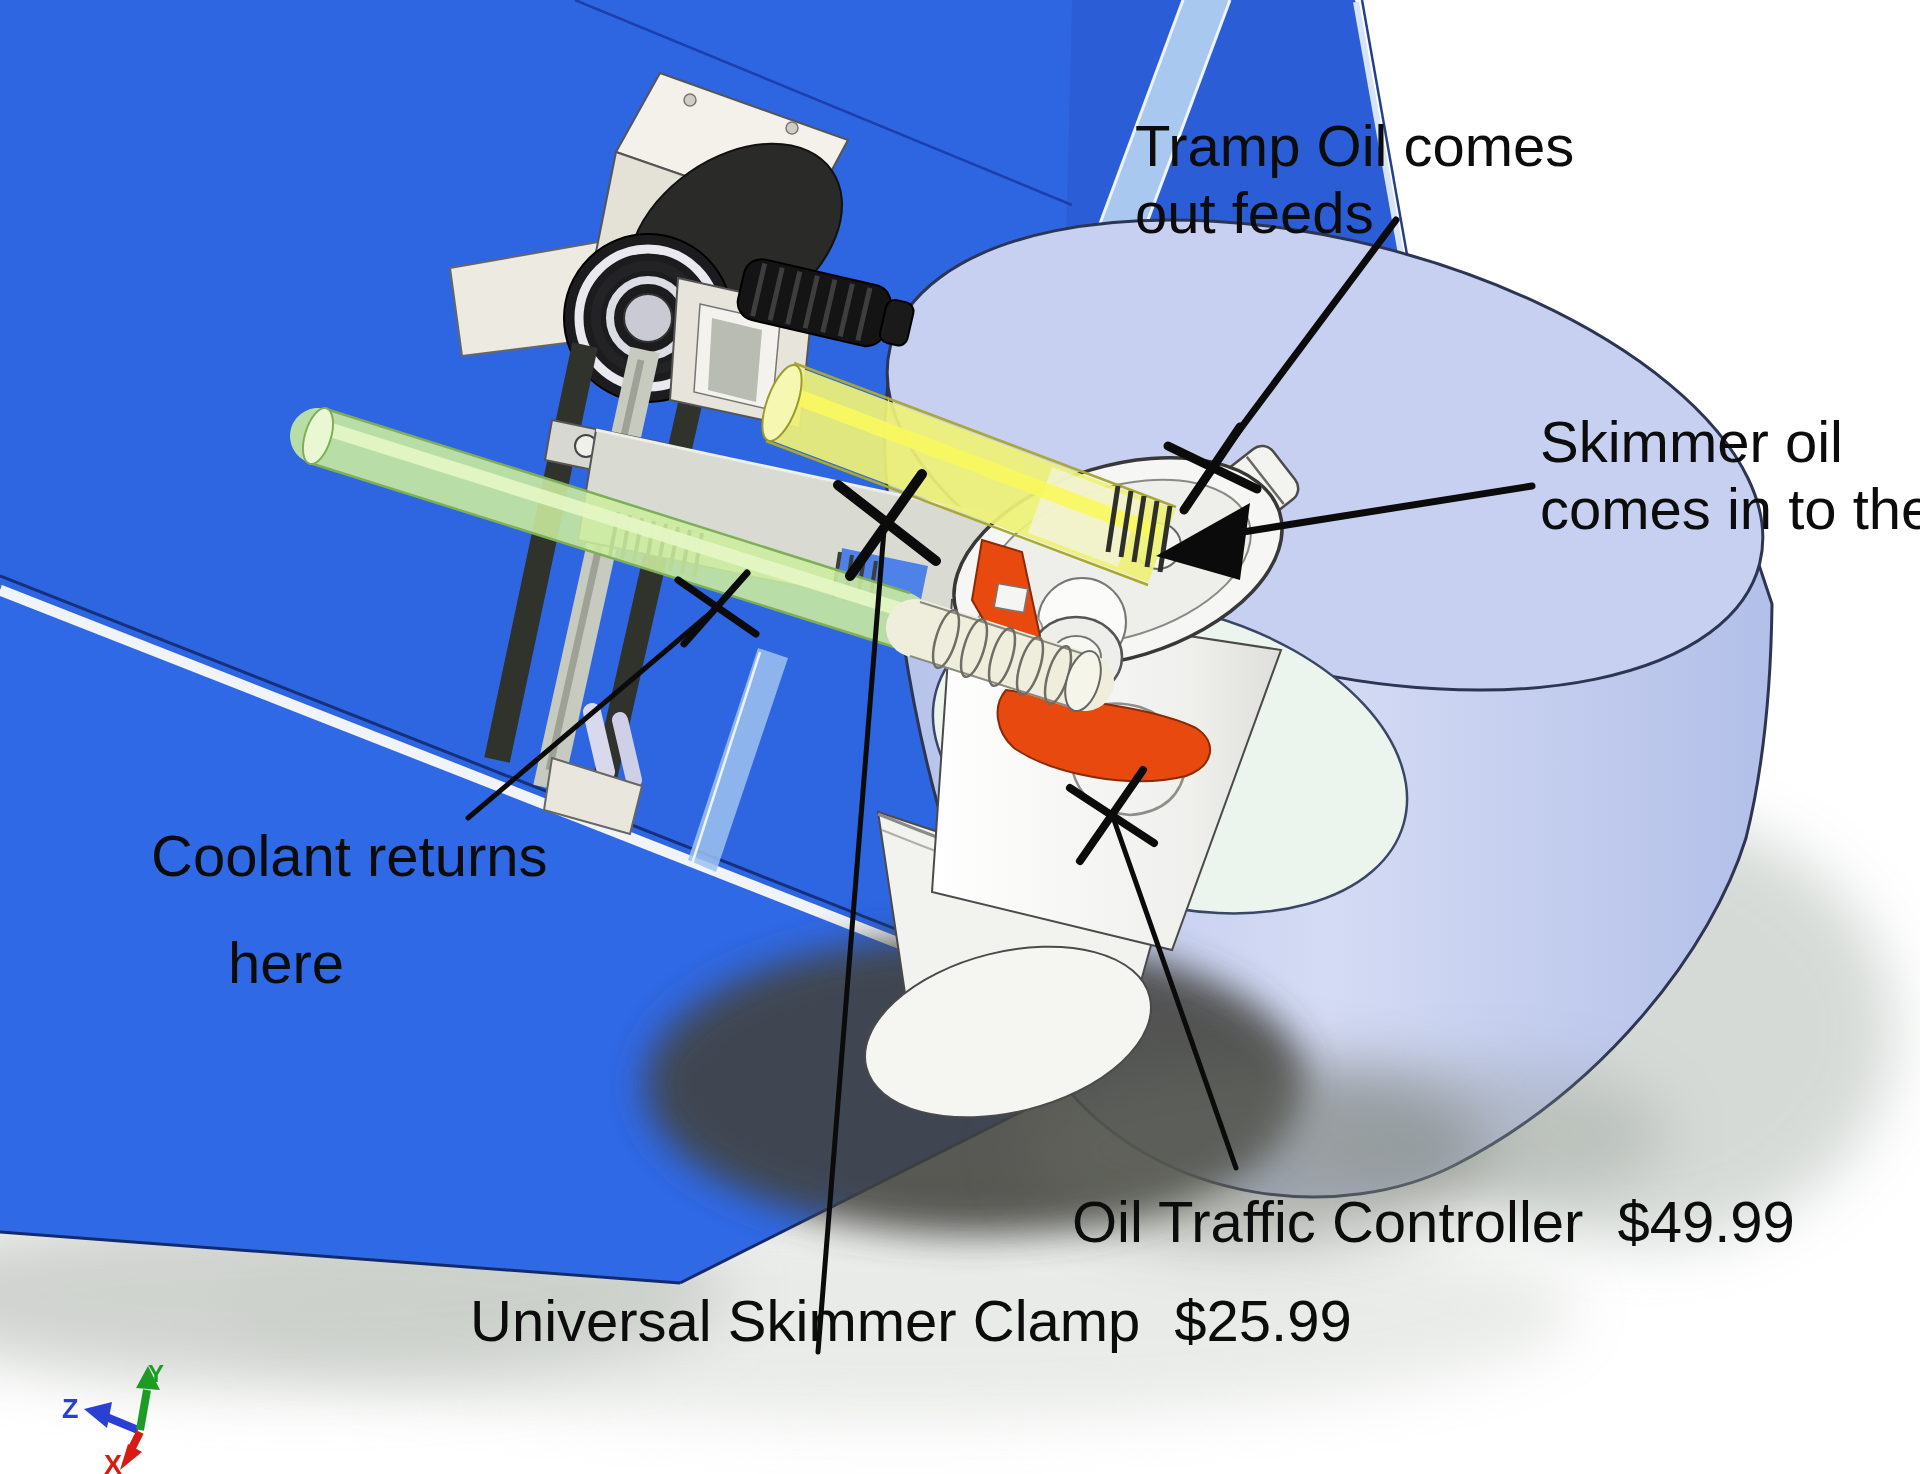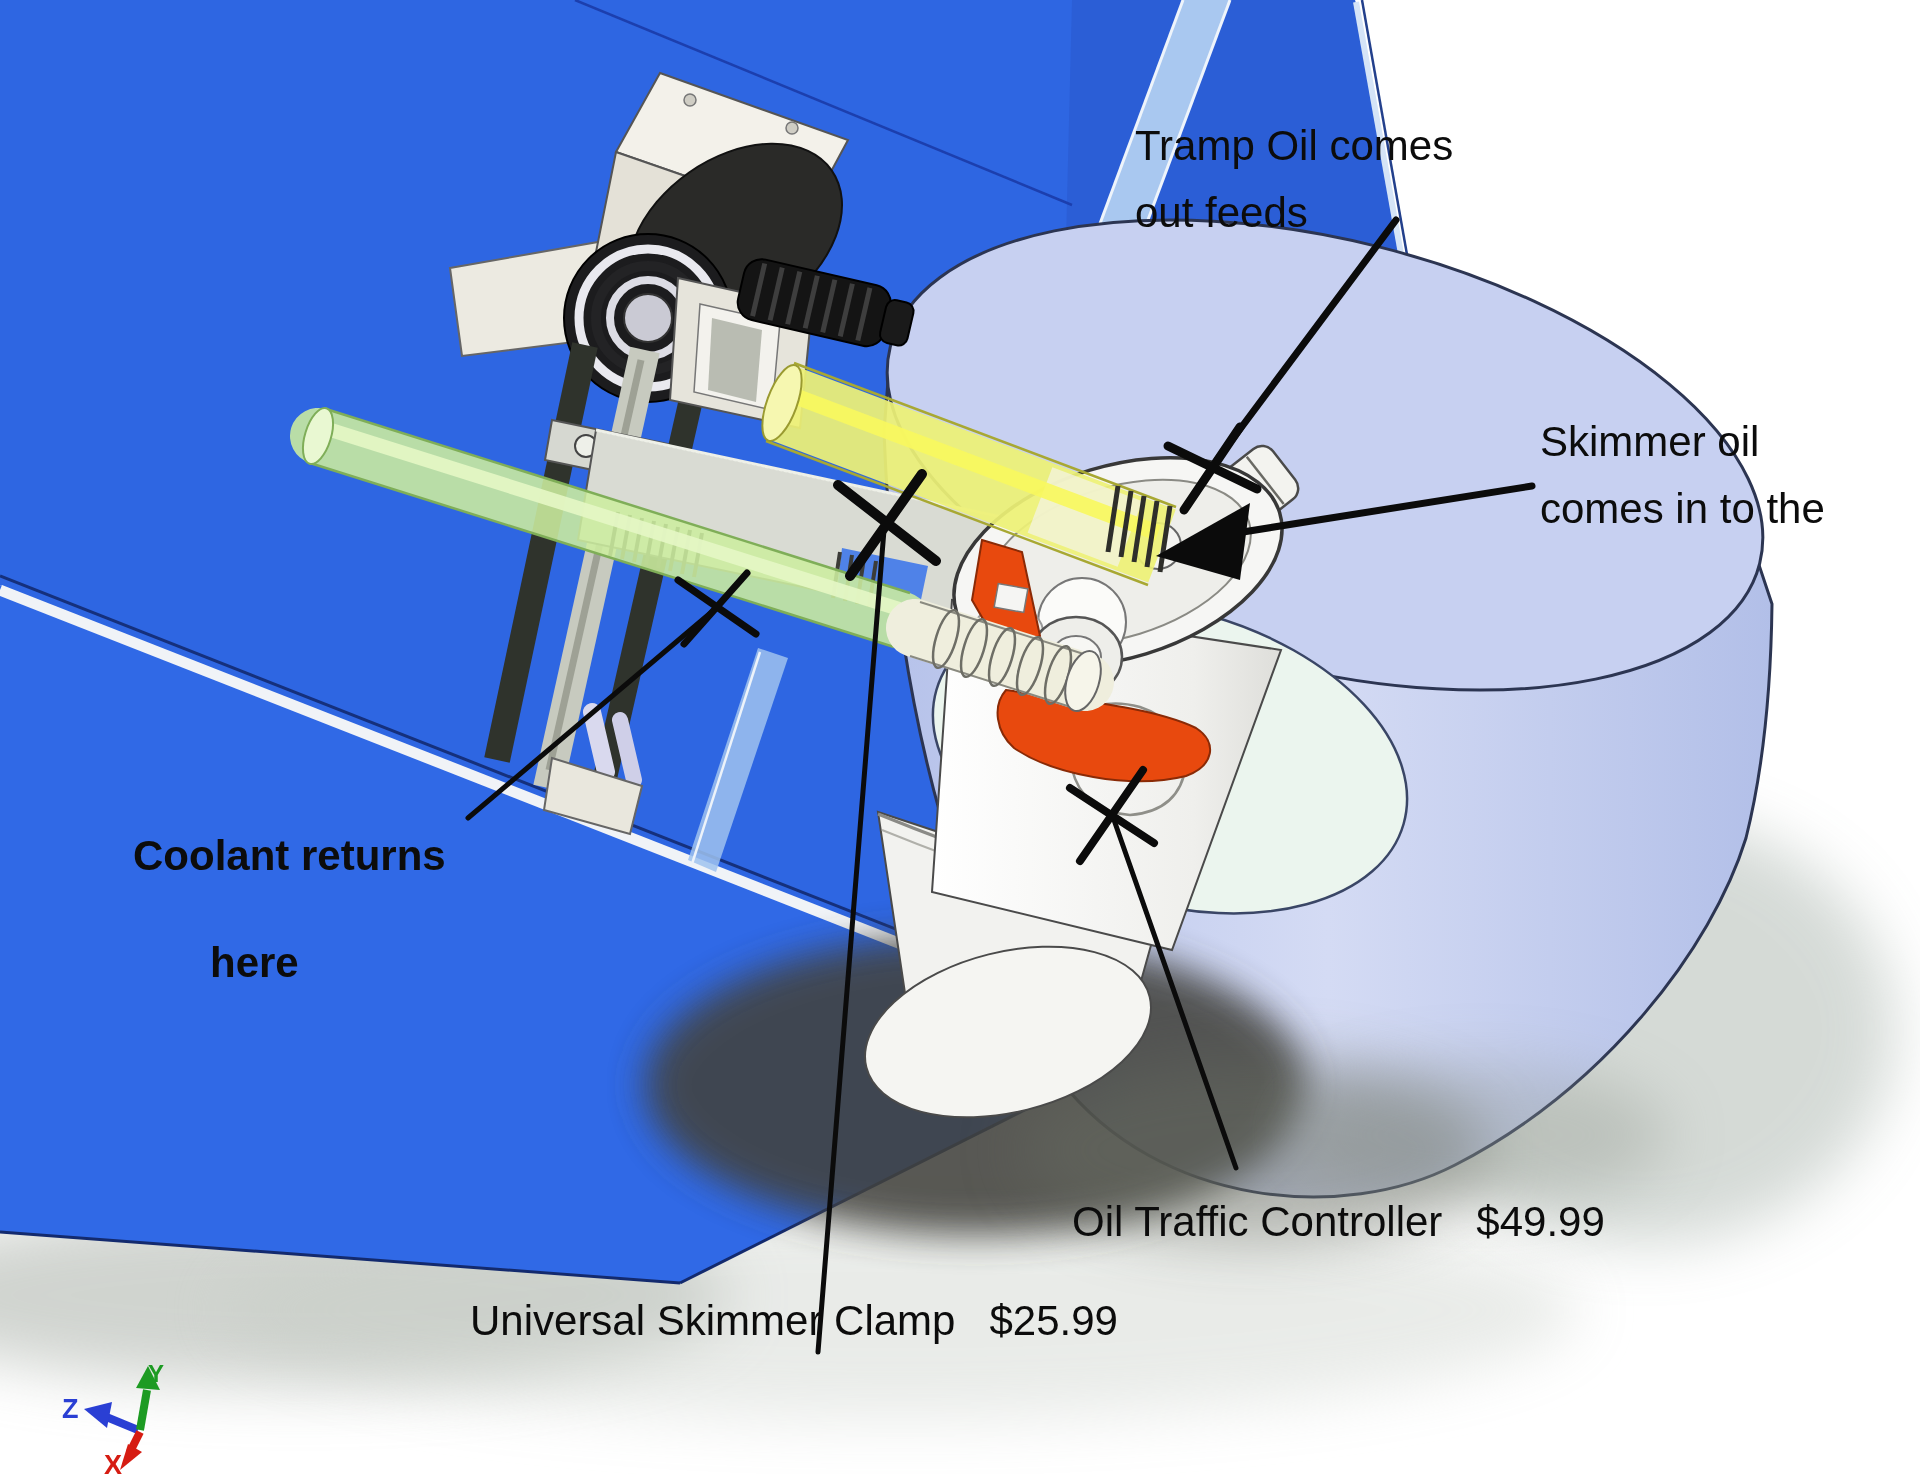--- a/index.html
+++ b/index.html
@@ -1,19 +1,19 @@
 <!DOCTYPE html>
 <html><head>
 <meta charset="utf-8">
 <style>
   html,body{margin:0;padding:0;background:#ffffff;}
   .stage{position:relative;width:1920px;height:1474px;overflow:hidden;background:#ffffff;
          font-family:"Liberation Sans","DejaVu Sans",sans-serif;}
   .stage svg{position:absolute;left:0;top:0;}
-  .ann{position:absolute;color:#0c0c0c;font-size:42px;line-height:67px;white-space:nowrap;}
+  .ann{position:absolute;color:#0c0c0c;font-size:58px;line-height:67px;white-space:nowrap;}
   .ann .ind{padding-left:77px;margin-top:40px;}
   .price{margin-left:34px;}
 </style>
 </head>
 <body>
 
 <div class="stage">
 
 <svg width="1920" height="1474" viewBox="0 0 1920 1474">
   <defs>
@@ -243,21 +243,21 @@
 <div class="ann" style="left:1135px;top:112px;">
   <div>Tramp Oil comes</div>
   <div>out feeds</div>
 </div>
 
 <div class="ann" style="left:1540px;top:408px;">
   <div>Skimmer oil</div>
   <div>comes in to the</div>
 </div>
 
-<div class="ann" style="left:133px;top:822px;font-weight:bold;">
+<div class="ann" style="left:151px;top:822px;">
   <div>Coolant returns</div>
   <div class="ind">here</div>
 </div>
 
 <div class="ann" style="left:1072px;top:1188px;">
   <span>Oil Traffic Controller</span><span class="price">$49.99</span>
 </div>
 
 <div class="ann" style="left:455px;top:1287px;margin-left:15px;">
   <span>Universal Skimmer Clamp</span><span class="price">$25.99</span>

